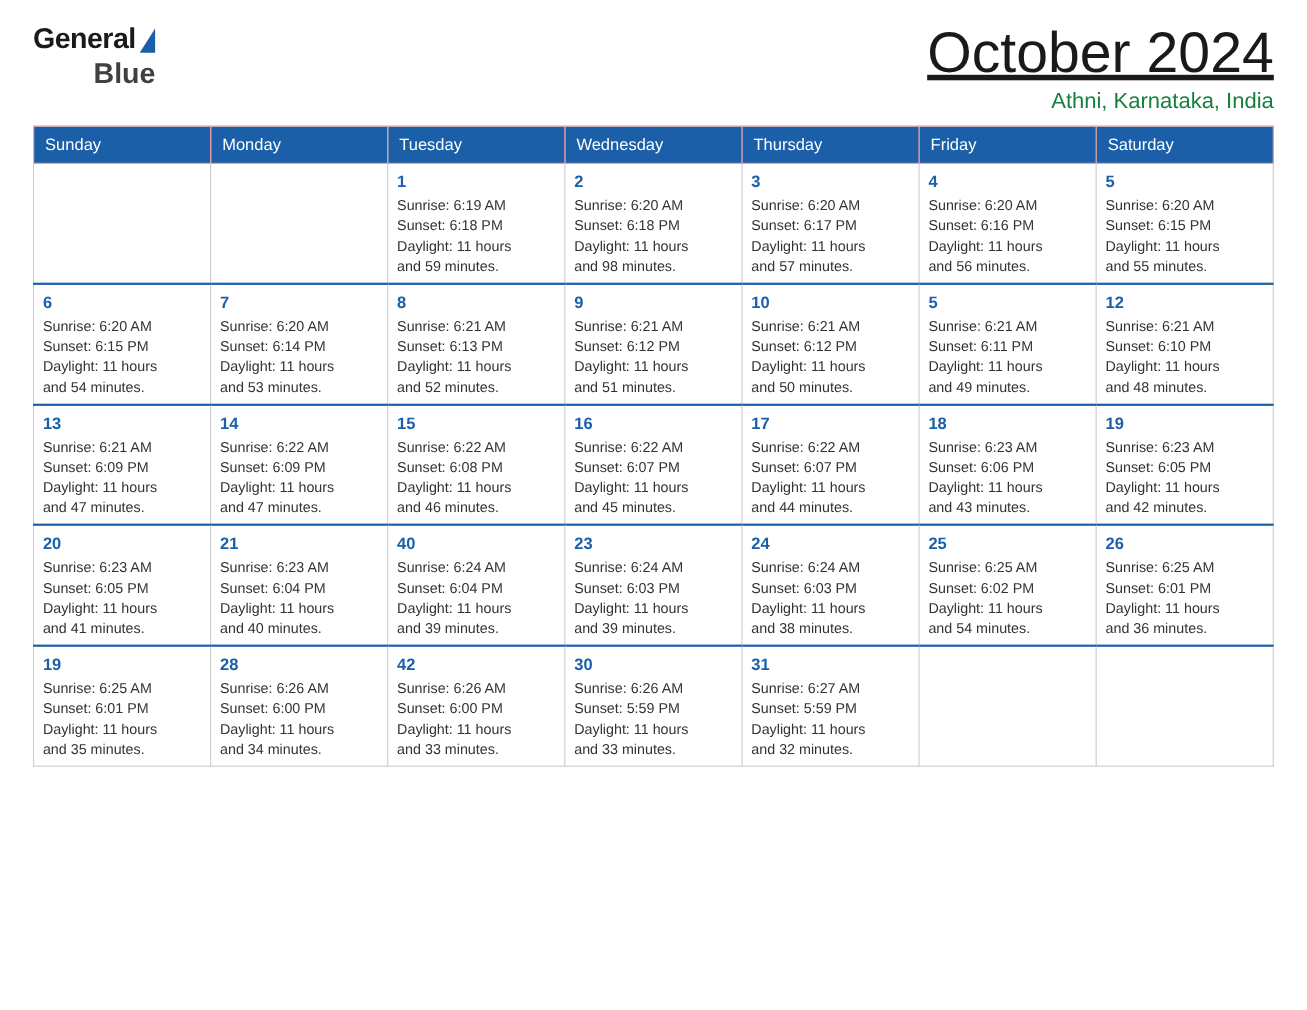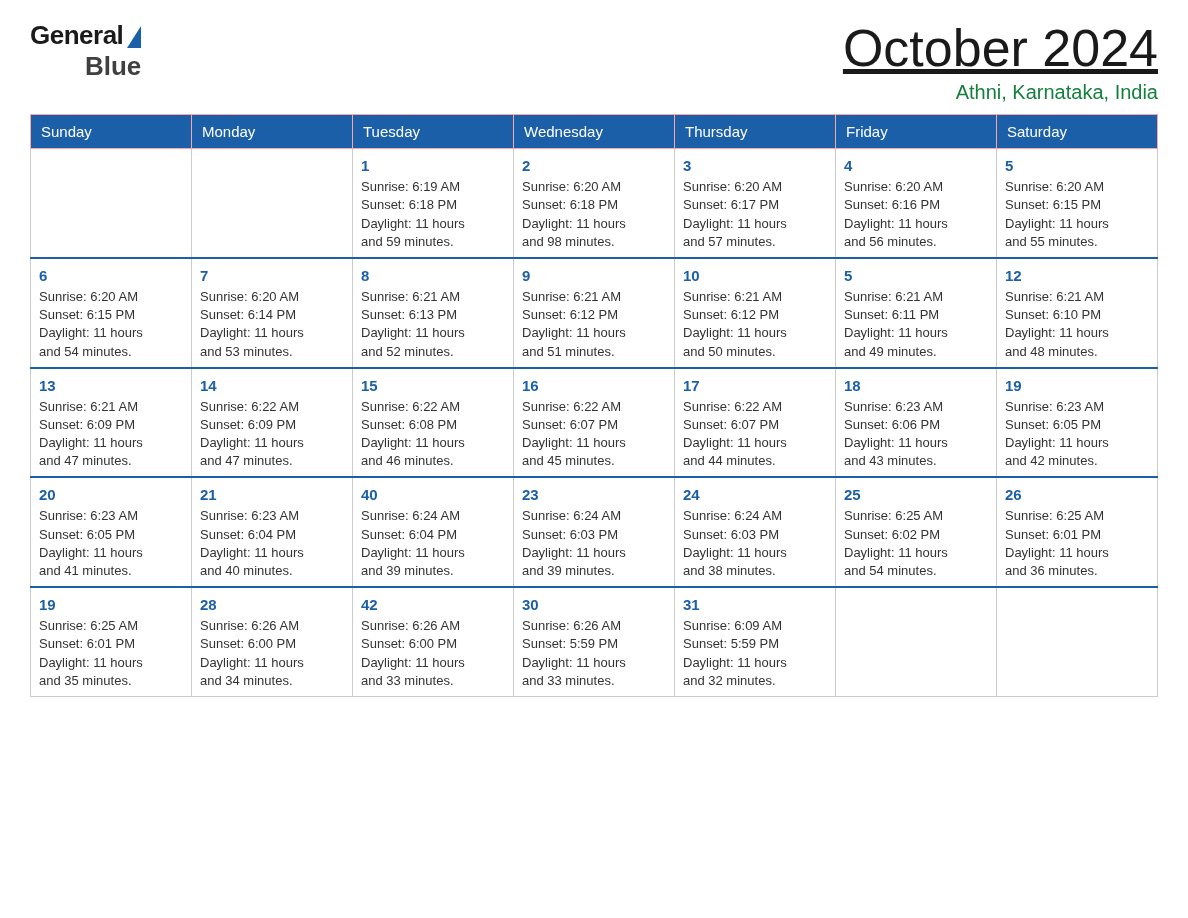--- a/index.html
+++ b/index.html
@@ -167,18 +167,18 @@
         <td><span class="day-number">23</span><span class="day-info">Sunrise: 6:24 AM</span><br><span class="day-info">Sunset: 6:03 PM</span><br><span class="day-info">Daylight: 11 hours</span><br><span class="day-info">and 39 minutes.</span></td>
         <td><span class="day-number">24</span><span class="day-info">Sunrise: 6:24 AM</span><br><span class="day-info">Sunset: 6:03 PM</span><br><span class="day-info">Daylight: 11 hours</span><br><span class="day-info">and 38 minutes.</span></td>
         <td><span class="day-number">25</span><span class="day-info">Sunrise: 6:25 AM</span><br><span class="day-info">Sunset: 6:02 PM</span><br><span class="day-info">Daylight: 11 hours</span><br><span class="day-info">and 54 minutes.</span></td>
         <td><span class="day-number">26</span><span class="day-info">Sunrise: 6:25 AM</span><br><span class="day-info">Sunset: 6:01 PM</span><br><span class="day-info">Daylight: 11 hours</span><br><span class="day-info">and 36 minutes.</span></td>
       </tr>
       <tr class="row-separator">
         <td><span class="day-number">19</span><span class="day-info">Sunrise: 6:25 AM</span><br><span class="day-info">Sunset: 6:01 PM</span><br><span class="day-info">Daylight: 11 hours</span><br><span class="day-info">and 35 minutes.</span></td>
         <td><span class="day-number">28</span><span class="day-info">Sunrise: 6:26 AM</span><br><span class="day-info">Sunset: 6:00 PM</span><br><span class="day-info">Daylight: 11 hours</span><br><span class="day-info">and 34 minutes.</span></td>
         <td><span class="day-number">42</span><span class="day-info">Sunrise: 6:26 AM</span><br><span class="day-info">Sunset: 6:00 PM</span><br><span class="day-info">Daylight: 11 hours</span><br><span class="day-info">and 33 minutes.</span></td>
         <td><span class="day-number">30</span><span class="day-info">Sunrise: 6:26 AM</span><br><span class="day-info">Sunset: 5:59 PM</span><br><span class="day-info">Daylight: 11 hours</span><br><span class="day-info">and 33 minutes.</span></td>
-        <td><span class="day-number">31</span><span class="day-info">Sunrise: 6:09 AM</span><br><span class="day-info">Sunset: 5:59 PM</span><br><span class="day-info">Daylight: 11 hours</span><br><span class="day-info">and 32 minutes.</span></td>
+        <td><span class="day-number">31</span><span class="day-info">Sunrise: 6:27 AM</span><br><span class="day-info">Sunset: 5:59 PM</span><br><span class="day-info">Daylight: 11 hours</span><br><span class="day-info">and 32 minutes.</span></td>
         <td class="empty"></td>
         <td class="empty"></td>
       </tr>
     </tbody>
 </table>
 
 </body></html>

